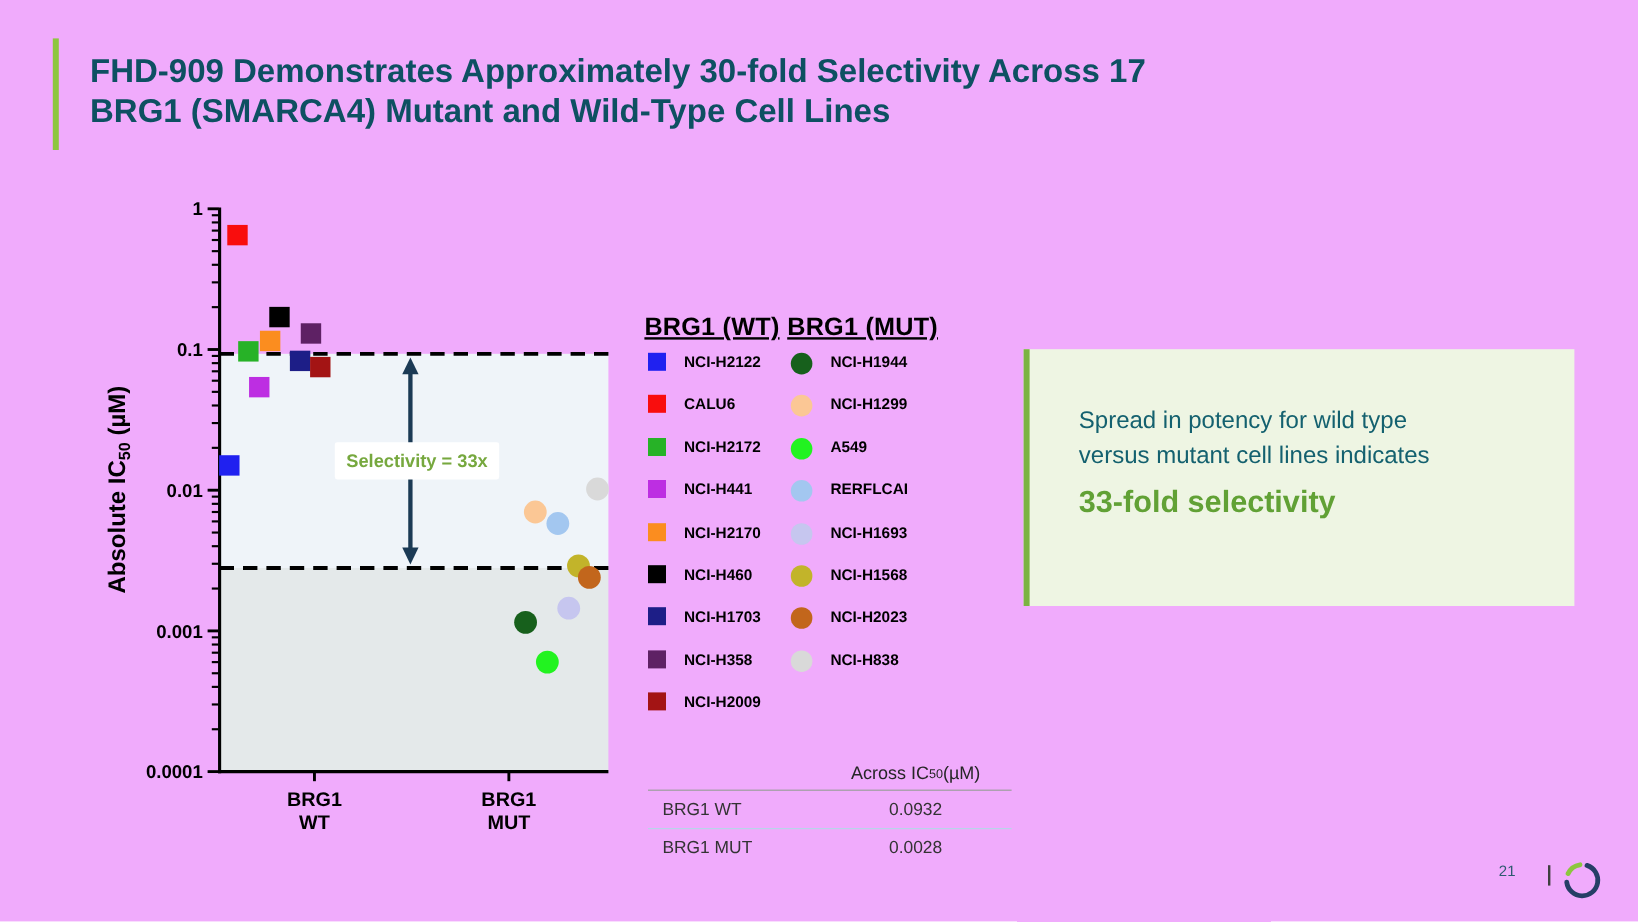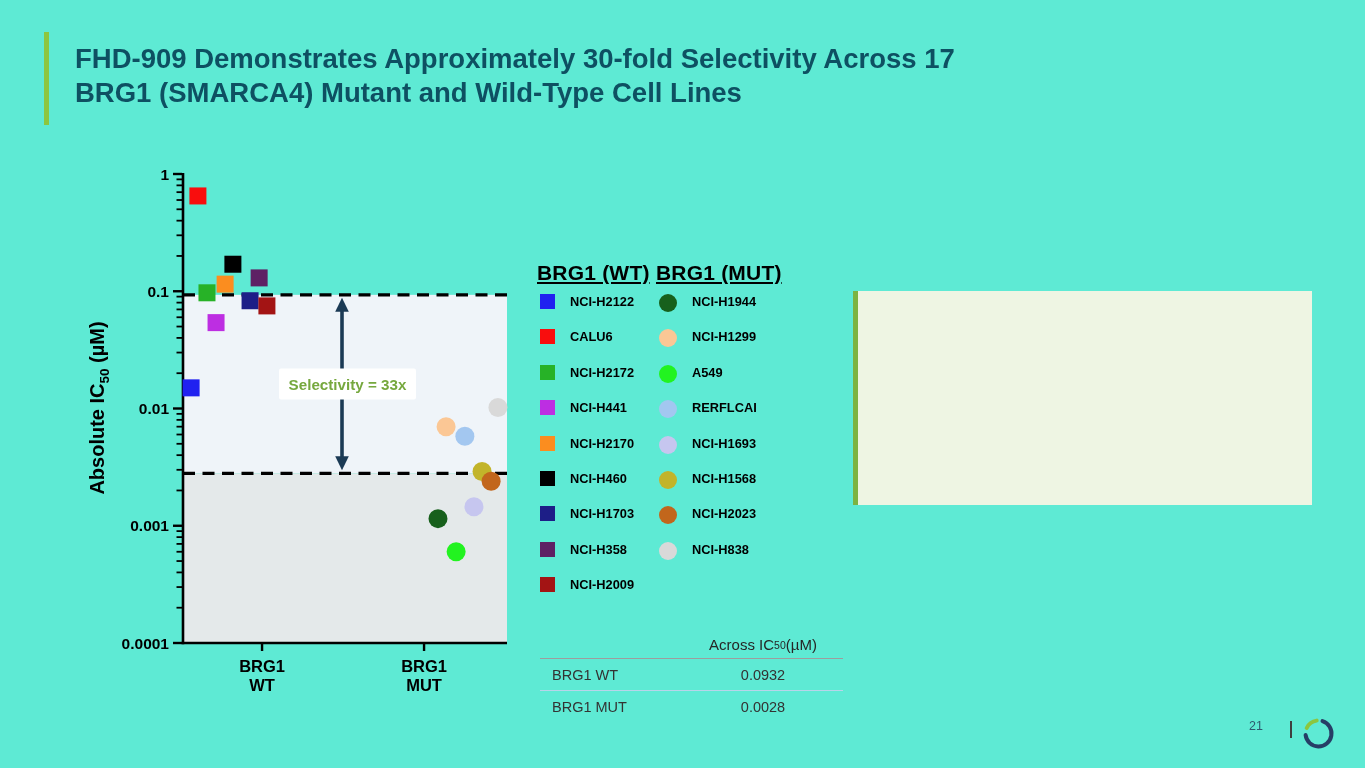--- a/index.html
+++ b/index.html
@@ -1,16 +1,16 @@
 <!DOCTYPE html>
 <html><head>
 <meta charset="utf-8">
 <style>
   html,body{margin:0;padding:0;background:#fff;}
-  .slide{position:relative;width:1365px;height:768px;background:#5eead4;overflow:hidden;
+  .slide{position:relative;width:1365px;height:768px;background:#f0abfc;overflow:hidden;
          font-family:"Liberation Sans", sans-serif;}
 
   
   .title-bar{position:absolute;left:44px;top:32px;width:5px;height:93px;background:#8dc63f;}
   .slide-title{position:absolute;left:75px;top:42px;width:900px;
                font-size:27.5px;font-weight:bold;color:#0e5062;line-height:1.25;}
 
   
   #chart-svg{position:absolute;left:60px;top:140px;width:470px;height:590px;}
 
@@ -225,20 +225,27 @@
       <div class="mt-cell-label">BRG1 WT</div>
       <div class="mt-cell-value">0.0932</div>
       <div class="mt-line-blue"></div>
       <div class="mt-cell-label">BRG1 MUT</div>
       <div class="mt-cell-value">0.0028</div>
     </div>
   </div>
 
   <div class="callout">
     <div class="callout-bar"></div>
+    <div class="callout-body">
+      <div class="callout-text">
+        <div>Spread in potency for wild type</div>
+        <div>versus mutant cell lines indicates</div>
+      </div>
+      <div class="callout-highlight">33-fold selectivity</div>
+    </div>
   </div>
 
   <div class="page-number">21</div>
   <div class="footer-divider"></div>
   <svg id="logo-svg" viewBox="0 0 37 37">
       <path d="M 22.52 6.14 A 13 13 0 1 1 5.60 20.09" fill="none" stroke="#263e66" stroke-width="4" stroke-linecap="round"></path>
       <path d="M 6.72 13.01 A 13 13 0 0 1 16.69 5.63" fill="none" stroke="#8cc63f" stroke-width="4" stroke-linecap="round"></path>
     </svg>
 
 </div>

